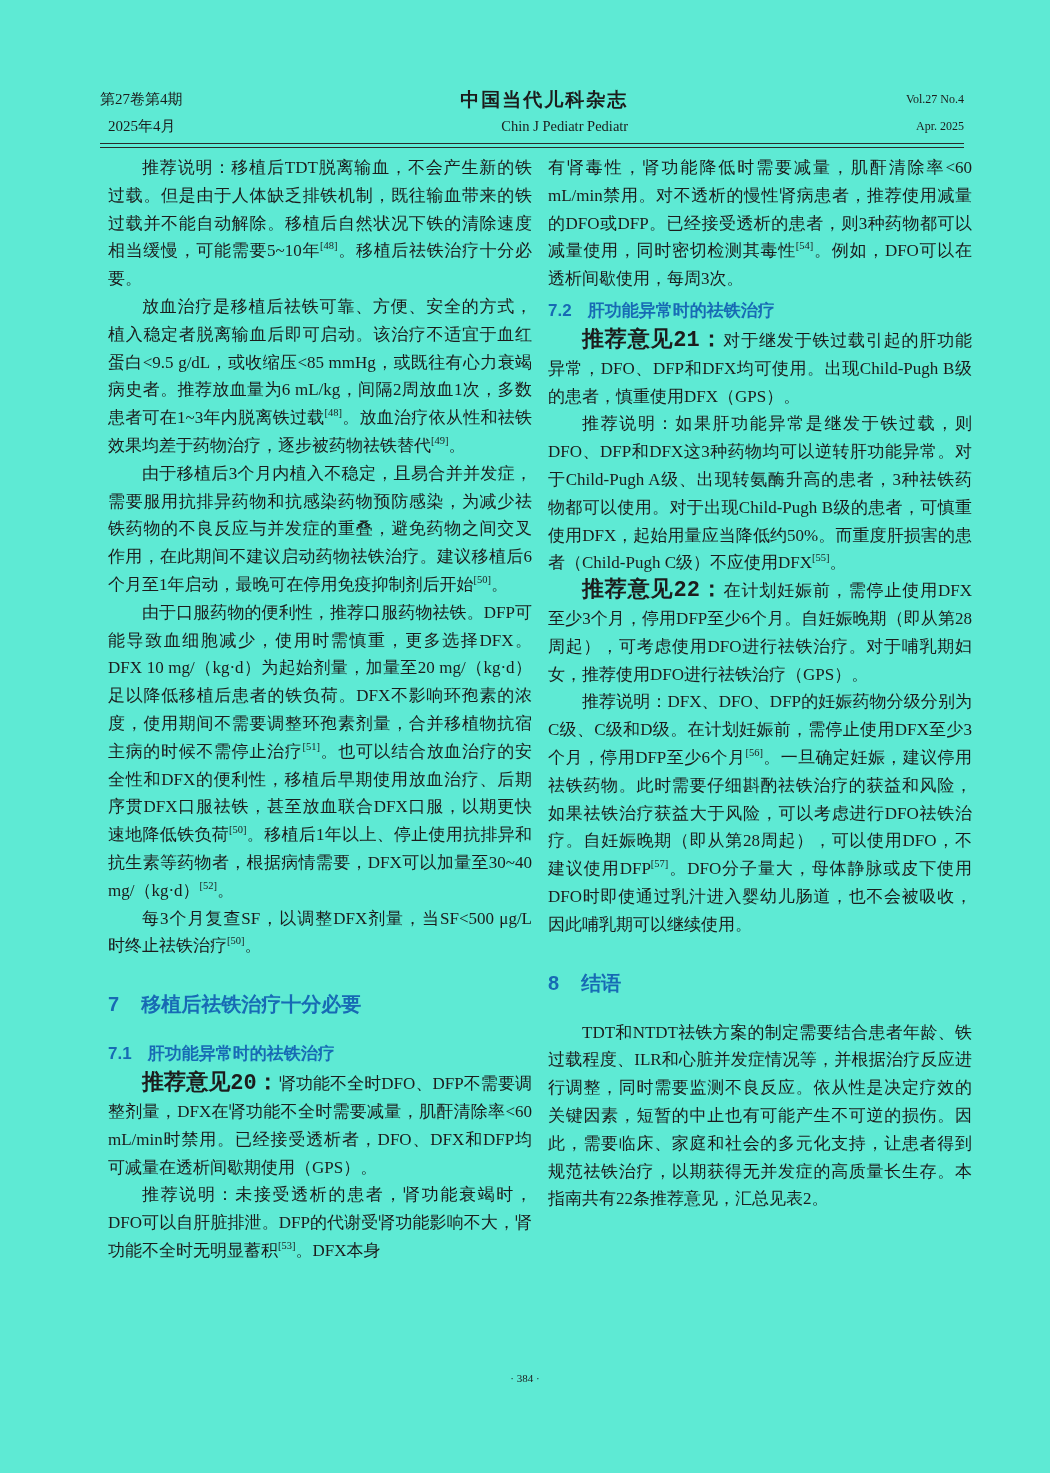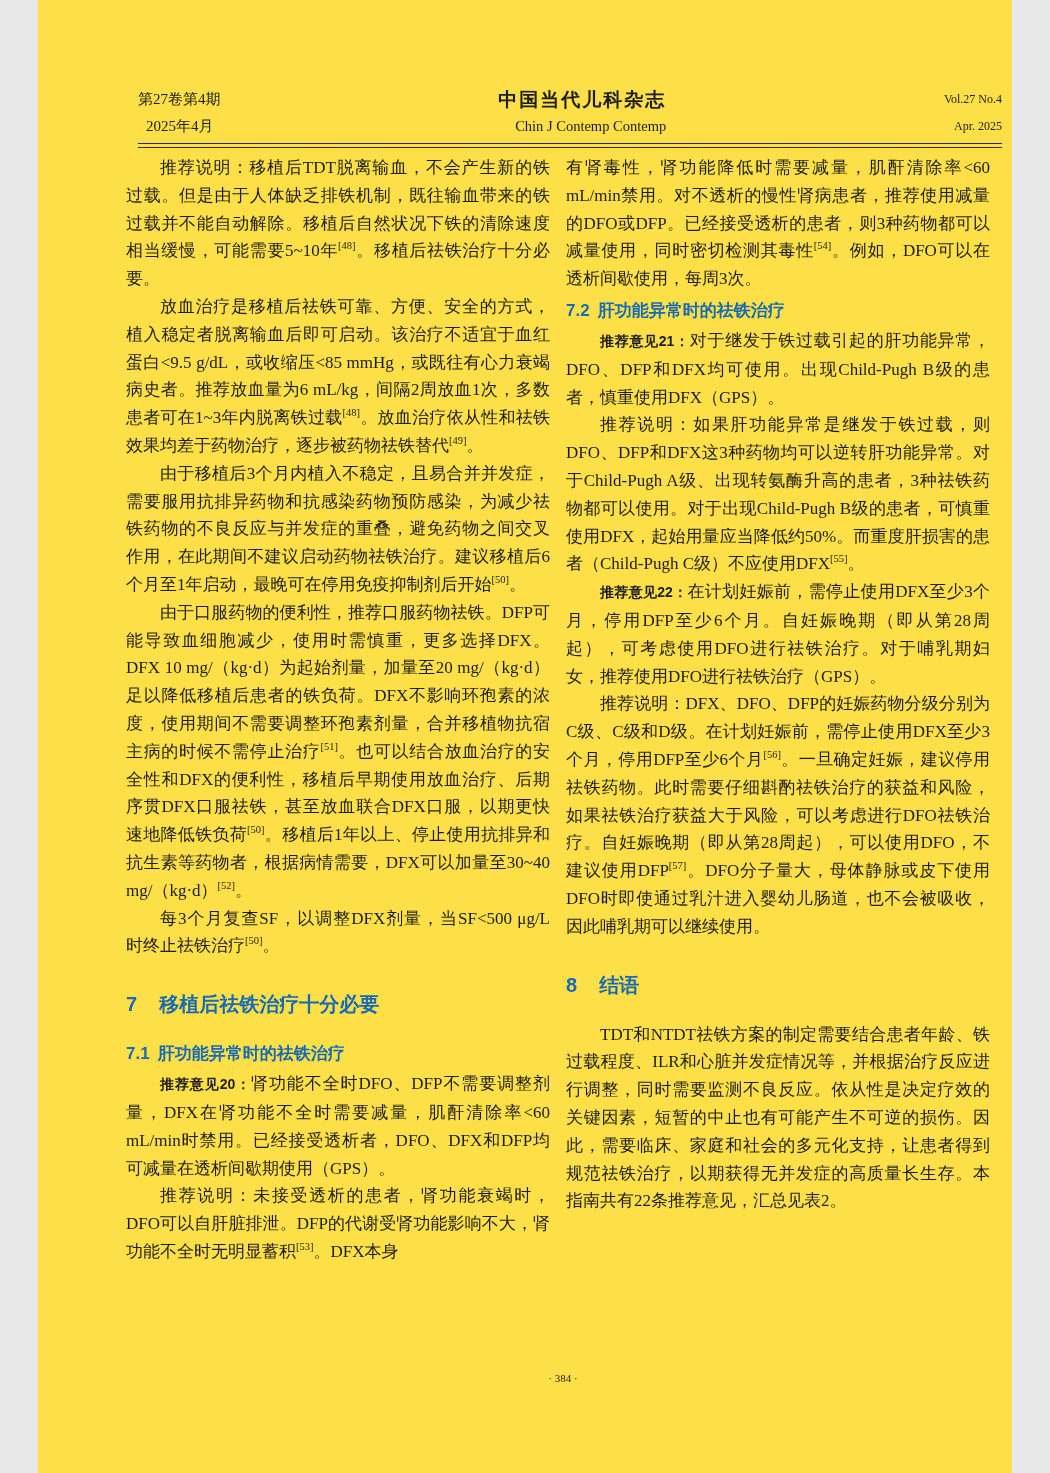--- a/index.html
+++ b/index.html
@@ -1,20 +1,20 @@
 <!DOCTYPE html>
 <html><head>
 <meta charset="utf-8">
 <style>
   html,body{margin:0;padding:0;background:#e8e8e8;}
   .page{
     position:relative;
-    width:974px;height:1473px;
+    width:1050px;height:1473px;
     margin:0 auto;
-    background:#fde047;
+    background:#5eead4;
     font-family:"Liberation Serif","DejaVu Serif",serif;
     color:#1c1c1c;
     overflow:hidden;
   }
   
   .header{
     position:absolute;left:100px;top:86px;width:864px;
     display:flex;justify-content:space-between;align-items:flex-start;
     font-size:15px;line-height:27px;
   }
@@ -23,68 +23,68 @@
   .header .h-center{text-align:right;}
   .header .h-center .l1{font-size:19px;letter-spacing:2px;font-weight:600;}
   .header .h-center .l2{font-size:14.5px;}
   .header .h-right{text-align:right;font-size:12px;}
   .header-rule{
     position:absolute;left:100px;top:143px;width:864px;height:3px;
     border-top:1.5px solid #2a2a2a;border-bottom:1.5px solid #2a2a2a;
   }
   
   .columns{
-    position:absolute;left:88px;top:154px;width:864px;
+    position:absolute;left:108px;top:154px;width:864px;
     display:flex;gap:16px;
   }
   .col{width:424px;}
   .para{
     margin:0;
     font-size:17px;line-height:27.8px;
     text-align:justify;
   }
   .para.indent{text-indent:2em;}
   .lead{
-    font-family:Liberation Sans, sans-serif;
-    font-weight:bold;font-size:14px;
+    font-family:Liberation Mono, monospace;
+    font-weight:bold;font-size:22px;
   }
   sup.ref{font-size:10.5px;line-height:0;vertical-align:super;}
   .h1{
     font-family:"Liberation Sans","DejaVu Sans",sans-serif;
     font-weight:bold;color:#176ab4;
     font-size:20px;line-height:28px;
     margin:30px 0 22px 0;
   }
   .h1 .num{margin-right:22px;}
   .h2{
     font-family:"Liberation Sans","DejaVu Sans",sans-serif;
     font-weight:bold;color:#176ab4;
     font-size:17px;line-height:28px;
     margin:4px 0 2px 0;
   }
-  .h2 .num{margin-right:8px;}
+  .h2 .num{margin-right:16px;}
   
   .footer{
     position:absolute;left:0;top:1372px;width:1050px;
     text-align:center;font-size:11px;color:#1c1c1c;
   }
 </style>
 </head>
 <body>
 
 <div class="page">
 
   <div class="header">
     <div class="h-left">
       <div class="l1">第27卷第4期</div>
       <div class="l2">2025年4月</div>
     </div>
     <div class="h-center">
       <div class="l1">中国当代儿科杂志</div>
-      <div class="l2">Chin J Contemp Contemp</div>
+      <div class="l2">Chin J Pediatr Pediatr</div>
     </div>
     <div class="h-right">
       <div class="l1">Vol.27 No.4</div>
       <div class="l2">Apr. 2025</div>
     </div>
   </div>
 
   <div class="header-rule"></div>
 
   <div class="columns">

